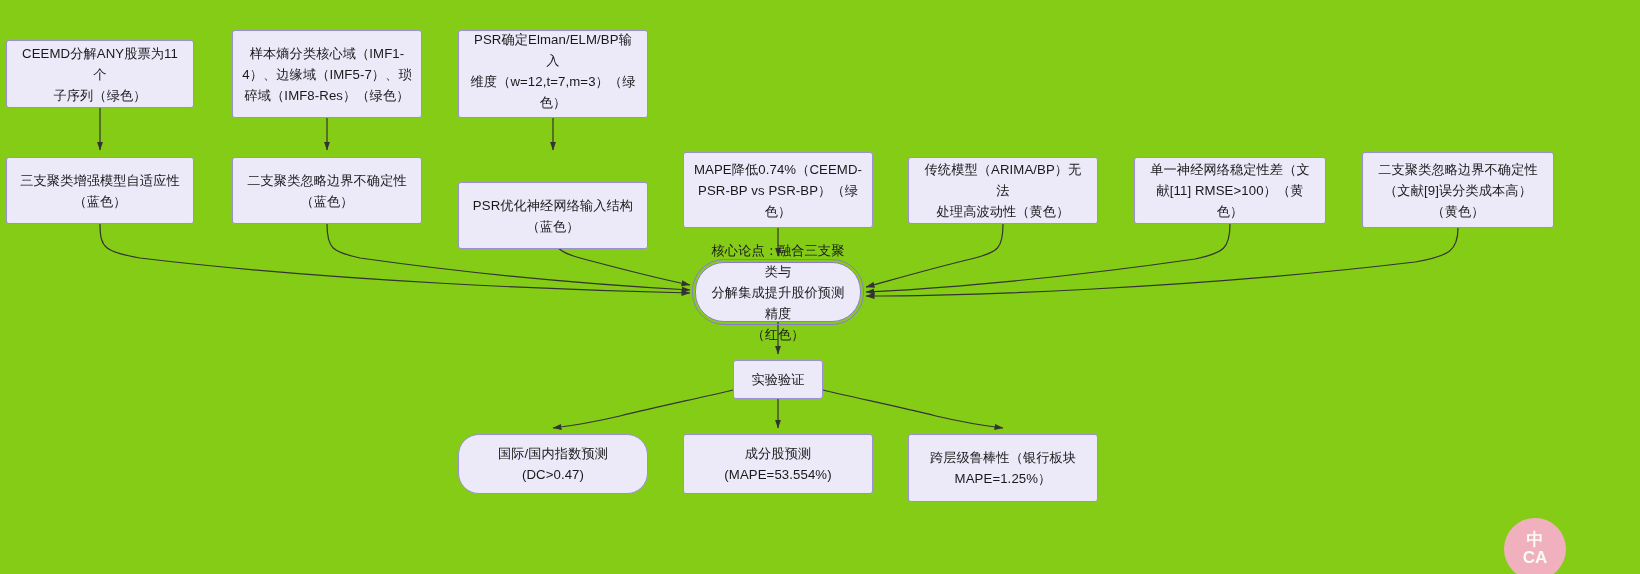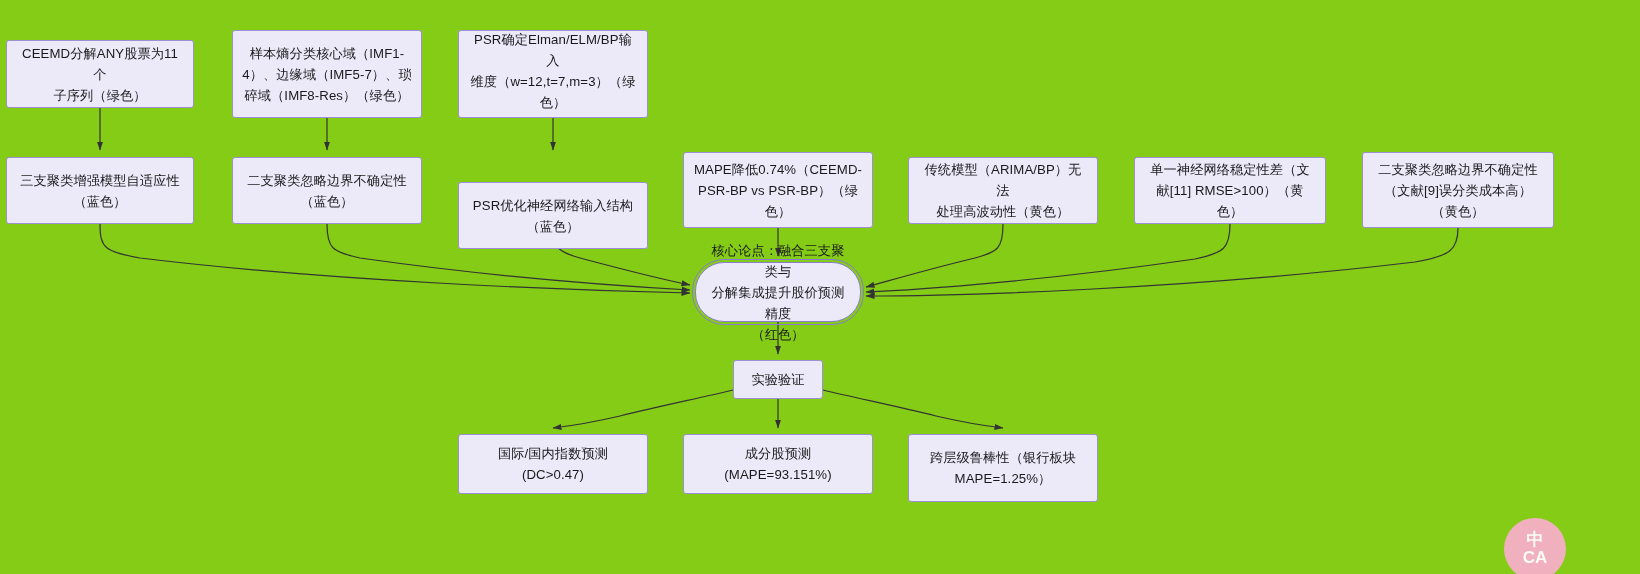--- a/index.html
+++ b/index.html
@@ -145,27 +145,27 @@
 （黄色）</span>
       </div>
       <div class="node core" style="left: 695px; top: 262px; width: 166px; height: 60px; border-radius: 29px;">
         <span class="node-label">核心论点：融合三支聚类与
 分解集成提升股价预测精度
 （红色）</span>
       </div>
       <div class="node" style="left: 733px; top: 360px; width: 90px; height: 39px;">
         <span class="node-label">实验验证</span>
       </div>
-      <div class="node" style="left: 458px; top: 434px; width: 190px; height: 60px;">
+      <div class="node" style="left: 458px; top: 434px; width: 190px; height: 60px; border-radius: 21px;">
         <span class="node-label">国际/国内指数预测
 (DC&gt;0.47)</span>
       </div>
       <div class="node" style="left: 683px; top: 434px; width: 190px; height: 60px;">
         <span class="node-label">成分股预测
-(MAPE=93.151%)</span>
+(MAPE=53.554%)</span>
       </div>
       <div class="node" style="left: 908px; top: 434px; width: 190px; height: 68px;">
         <span class="node-label">跨层级鲁棒性（银行板块
 MAPE=1.25%）</span>
       </div>
     </div>
 
   <div id="watermark">
     <span>中</span>
     <span>CA</span>

